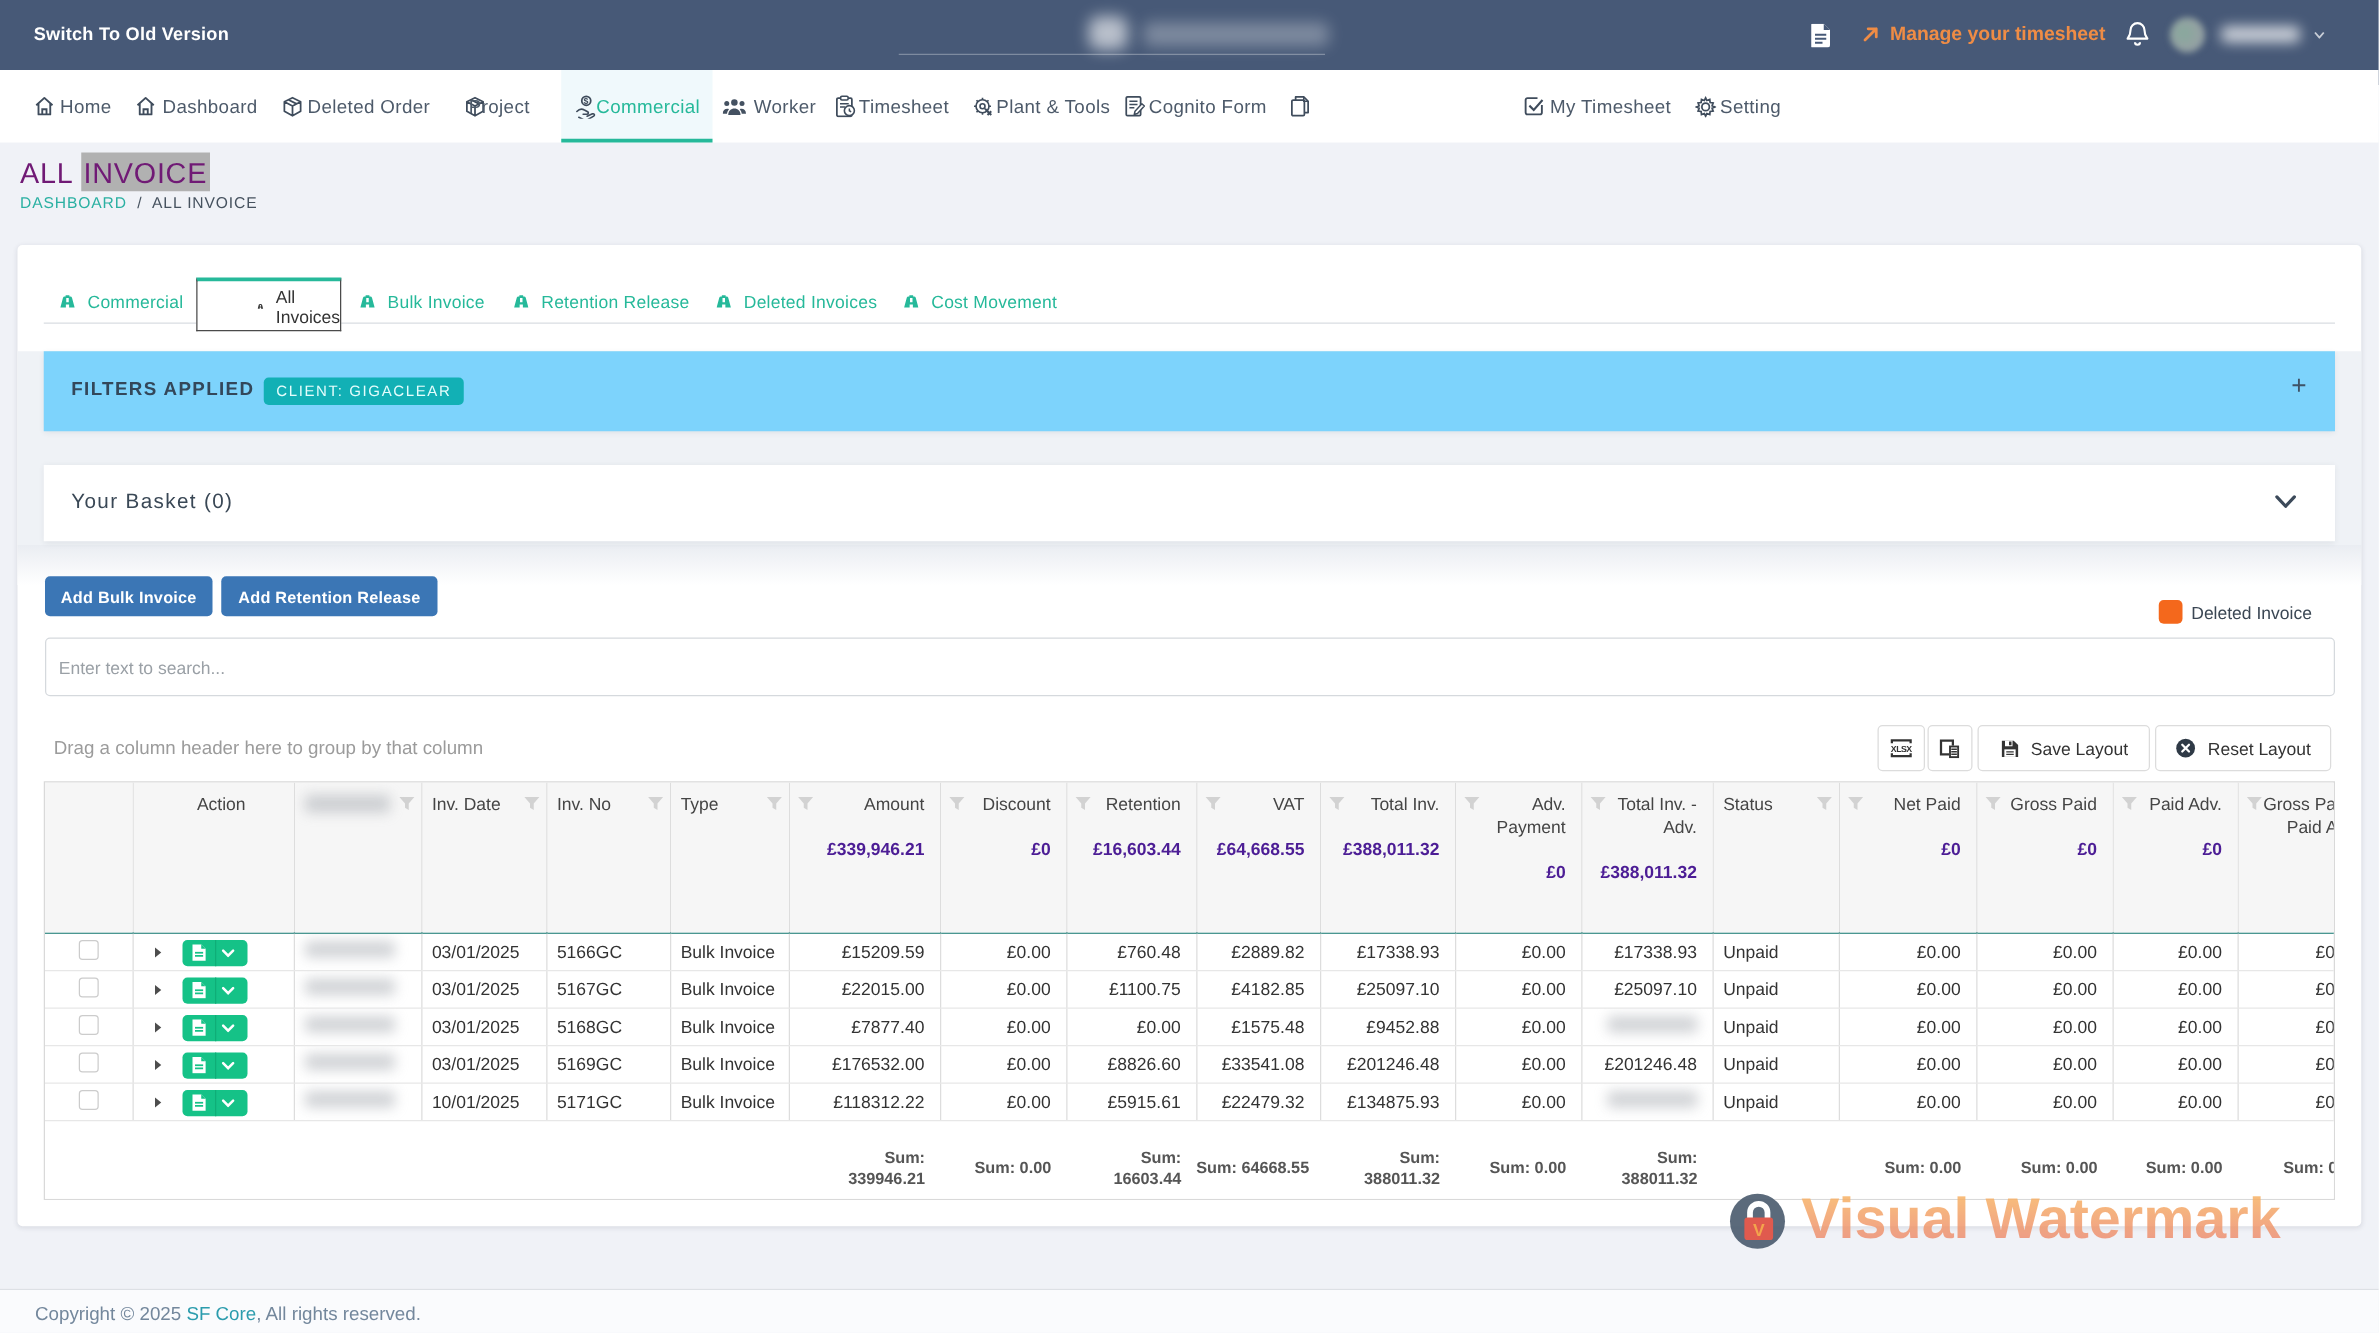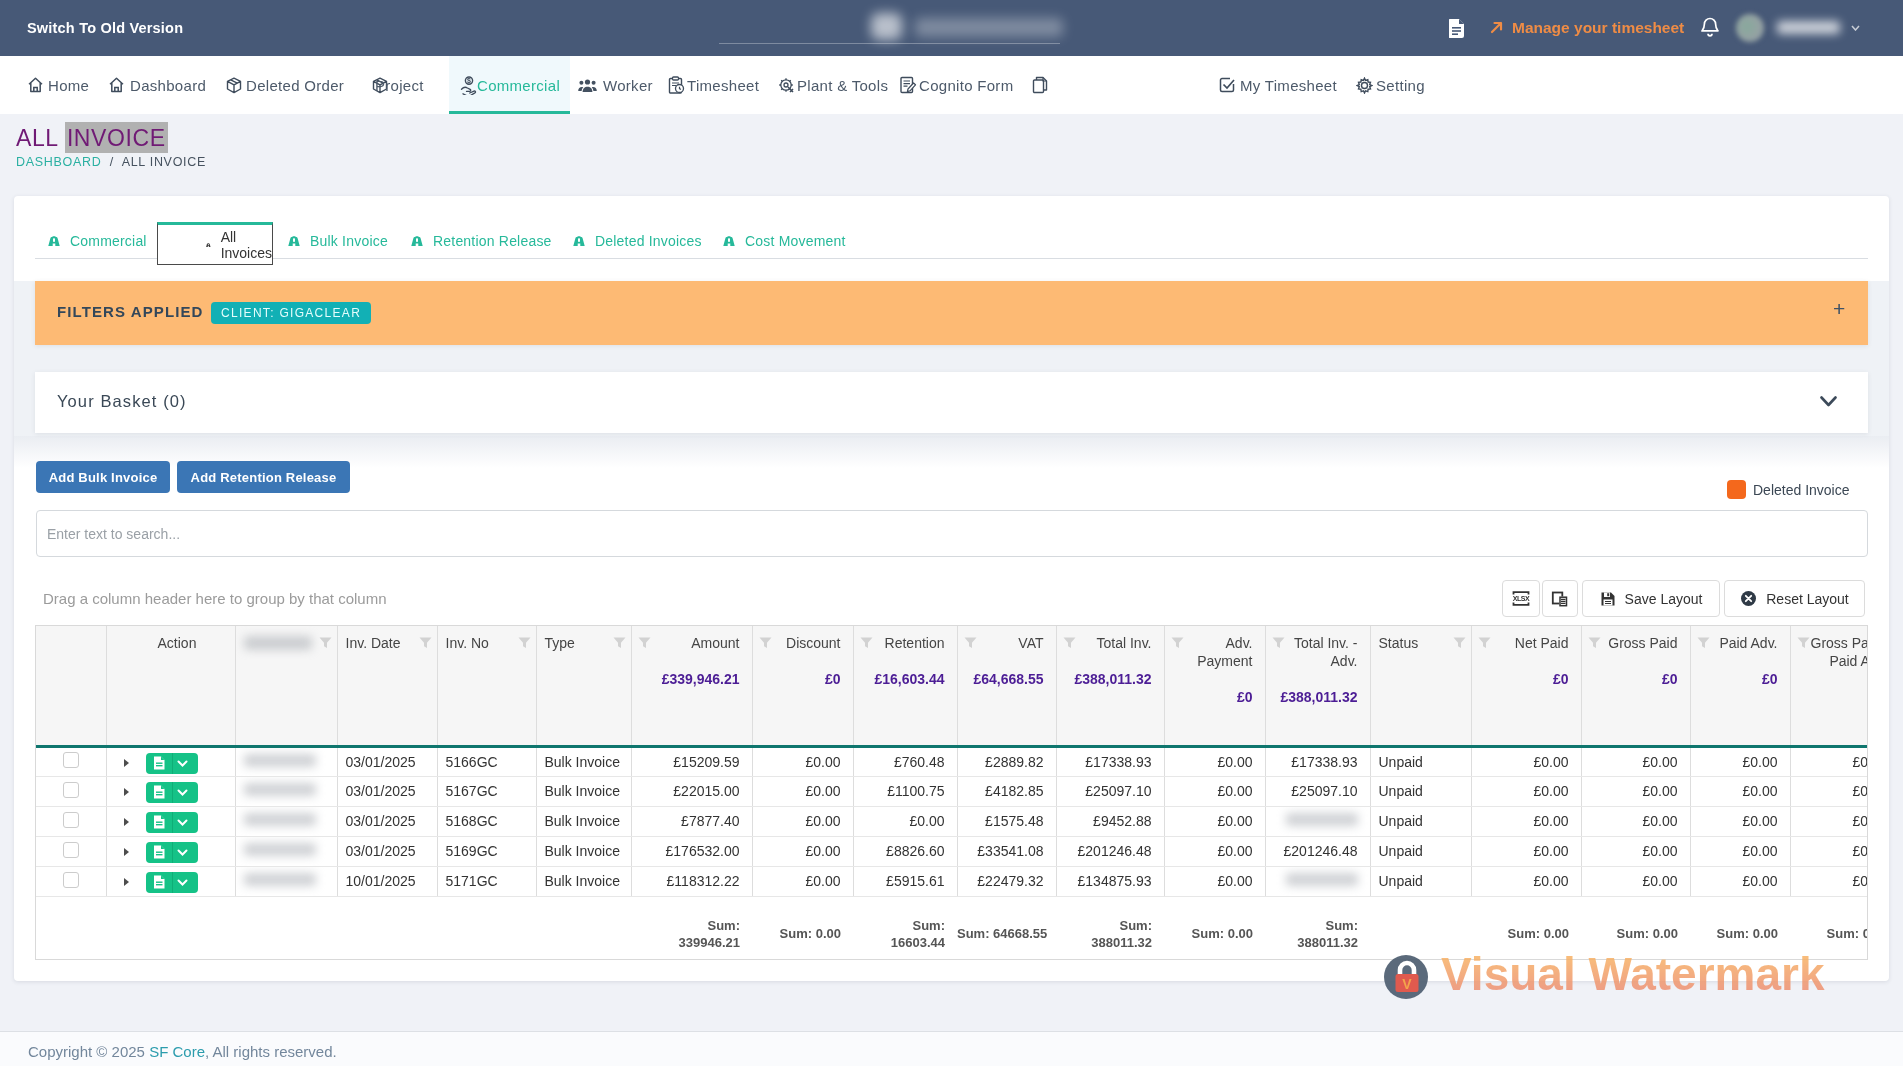--- a/index.html
+++ b/index.html
@@ -36,21 +36,21 @@
 .tab { position:absolute; top:0; height:37px; display:flex; align-items:center; font-size:14px; color:#26b99a; letter-spacing:.2px; }
 .tab svg { margin-right:10px; }
 .tab-active { position:absolute; left:157px; top:1px; width:116px; height:43px; background:#fff; border:1px solid #4a4a4a; border-top:3px solid #26b99a; display:flex; align-items:center; justify-content:center; font-size:14px; color:#333; z-index:3;padding-left:48px; }
 .tab-active svg { margin-right:10px; }
 
 
 .band1 { position:absolute; left:14px; top:281px; width:1875px; height:155px; background:#eff2f6; }
 .band2 { position:absolute; left:14px; top:436px; width:1875px; height:32px; background:linear-gradient(180deg,#eaedf2,#ffffff); }
 
 
-.pfilters { position:absolute; left:35px; top:281px; width:1833px; height:64px; background:#fdba74; box-shadow:0 1px 5px rgba(40,50,70,.09); }
+.pfilters { position:absolute; left:35px; top:281px; width:1833px; height:64px; background:#7dd3fc; box-shadow:0 1px 5px rgba(40,50,70,.09); }
 .pfilters .lbl { position:absolute; left:22px; top:22px; font-size:15px; font-weight:bold; letter-spacing:1.1px; color:#33475a; }
 .badge { position:absolute; left:176px; top:21px; height:22px; line-height:22px; background:#12b0b5; color:#e4fdfc; font-size:12px; letter-spacing:1.3px; padding:0 10px; border-radius:4px; }
 .plus { position:absolute; left:1798px; top:16px; font-size:21px; color:#3e5266; font-weight:normal; }
 
 
 .pbasket { position:absolute; left:35px; top:372px; width:1833px; height:61px; background:#fff; box-shadow:0 1px 5px rgba(40,50,70,.09); }
 .pbasket .lbl { position:absolute; left:22px; top:20px; font-size:16.5px; letter-spacing:1.1px; color:#3a4856; }
 .chev { position:absolute; left:1785px; top:24px; width:17px; height:11px; }
 
 
@@ -63,21 +63,21 @@
 .searchbox span { position:absolute; left:10px; top:15px; font-size:14px; color:#9aa0a6; }
 
 
 .dragtx { position:absolute; left:43px; top:590px; font-size:15px; color:#9b9b9b; }
 .tbtn { position:absolute; top:580px; height:37px; background:#fff; border:1px solid #dcdcdc; border-radius:4px; display:flex; align-items:center; justify-content:center; font-size:14px; color:#333; }
 
 
 .grid { position:absolute; left:35px; top:625px; width:1833px; height:335px; border:1px solid #d9d9d9; background:#fff; overflow:hidden; }
 table.dg { border-collapse:collapse; table-layout:fixed; width:1864px; }
 table.dg td, table.dg th { border-right:1px solid #ddd; font-weight:normal; vertical-align:top; overflow:hidden; white-space:nowrap; }
-table.dg tr.hdr th { background:#f6f6f6; height:120px; border-bottom:3px solid #0f766e; position:relative; }
+table.dg tr.hdr th { background:#f6f6f6; height:120px; border-bottom:1px solid #0f766e; position:relative; }
 table.dg tr.row td { height:30px; border-bottom:1px solid #e7e7e7; font-size:14px; color:#333; vertical-align:middle; position:relative; }
 .cap { font-size:14px; color:#454545; line-height:18px; margin-top:8px; text-align:left; padding:0 22px 0 8px; }
 .capr { text-align:right; padding:0 12px 0 20px; }
 .capc { text-align:center; padding:0; }
 .sum { font-size:14px; font-weight:bold; color:#4c1d95; text-align:right; padding-right:12px; margin-top:19px; line-height:16px; }
 .tl { text-align:left; padding-left:8px; }
 .tr2 { text-align:right; padding-right:12px; }
 .funnel { position:absolute; top:11px; }
 .fun-r { right:5px; }
 .fun-l { left:6px; }

